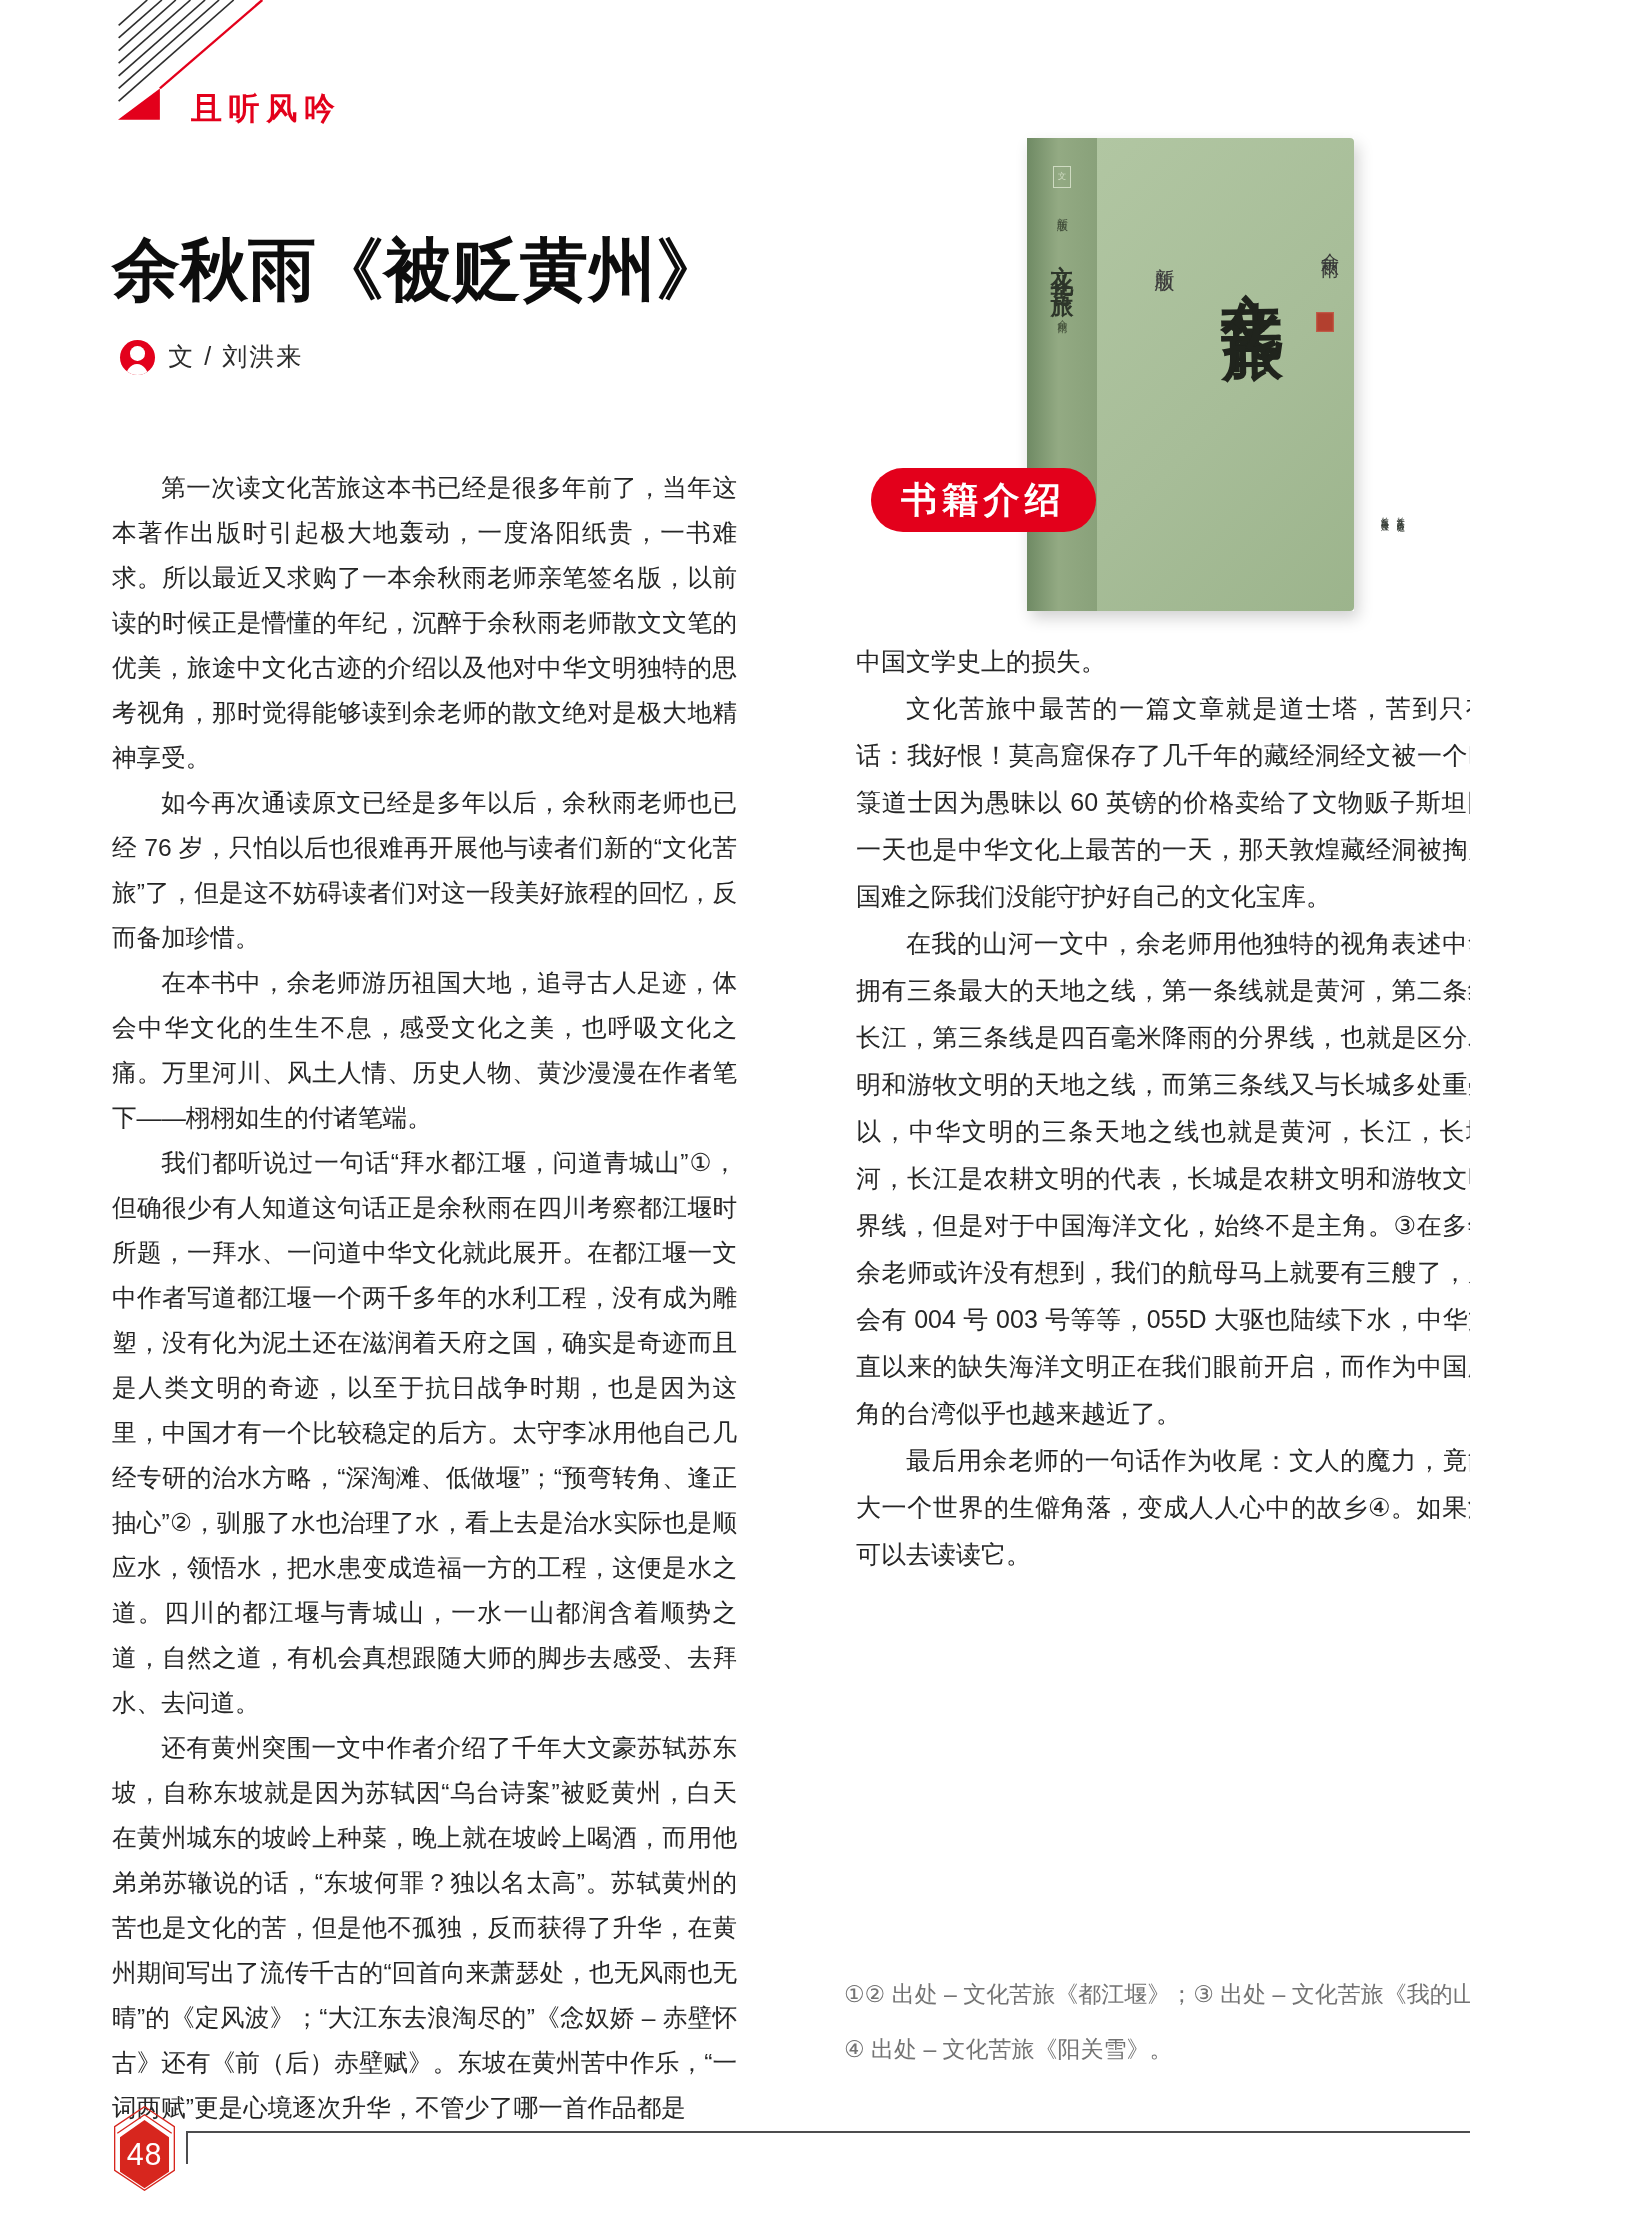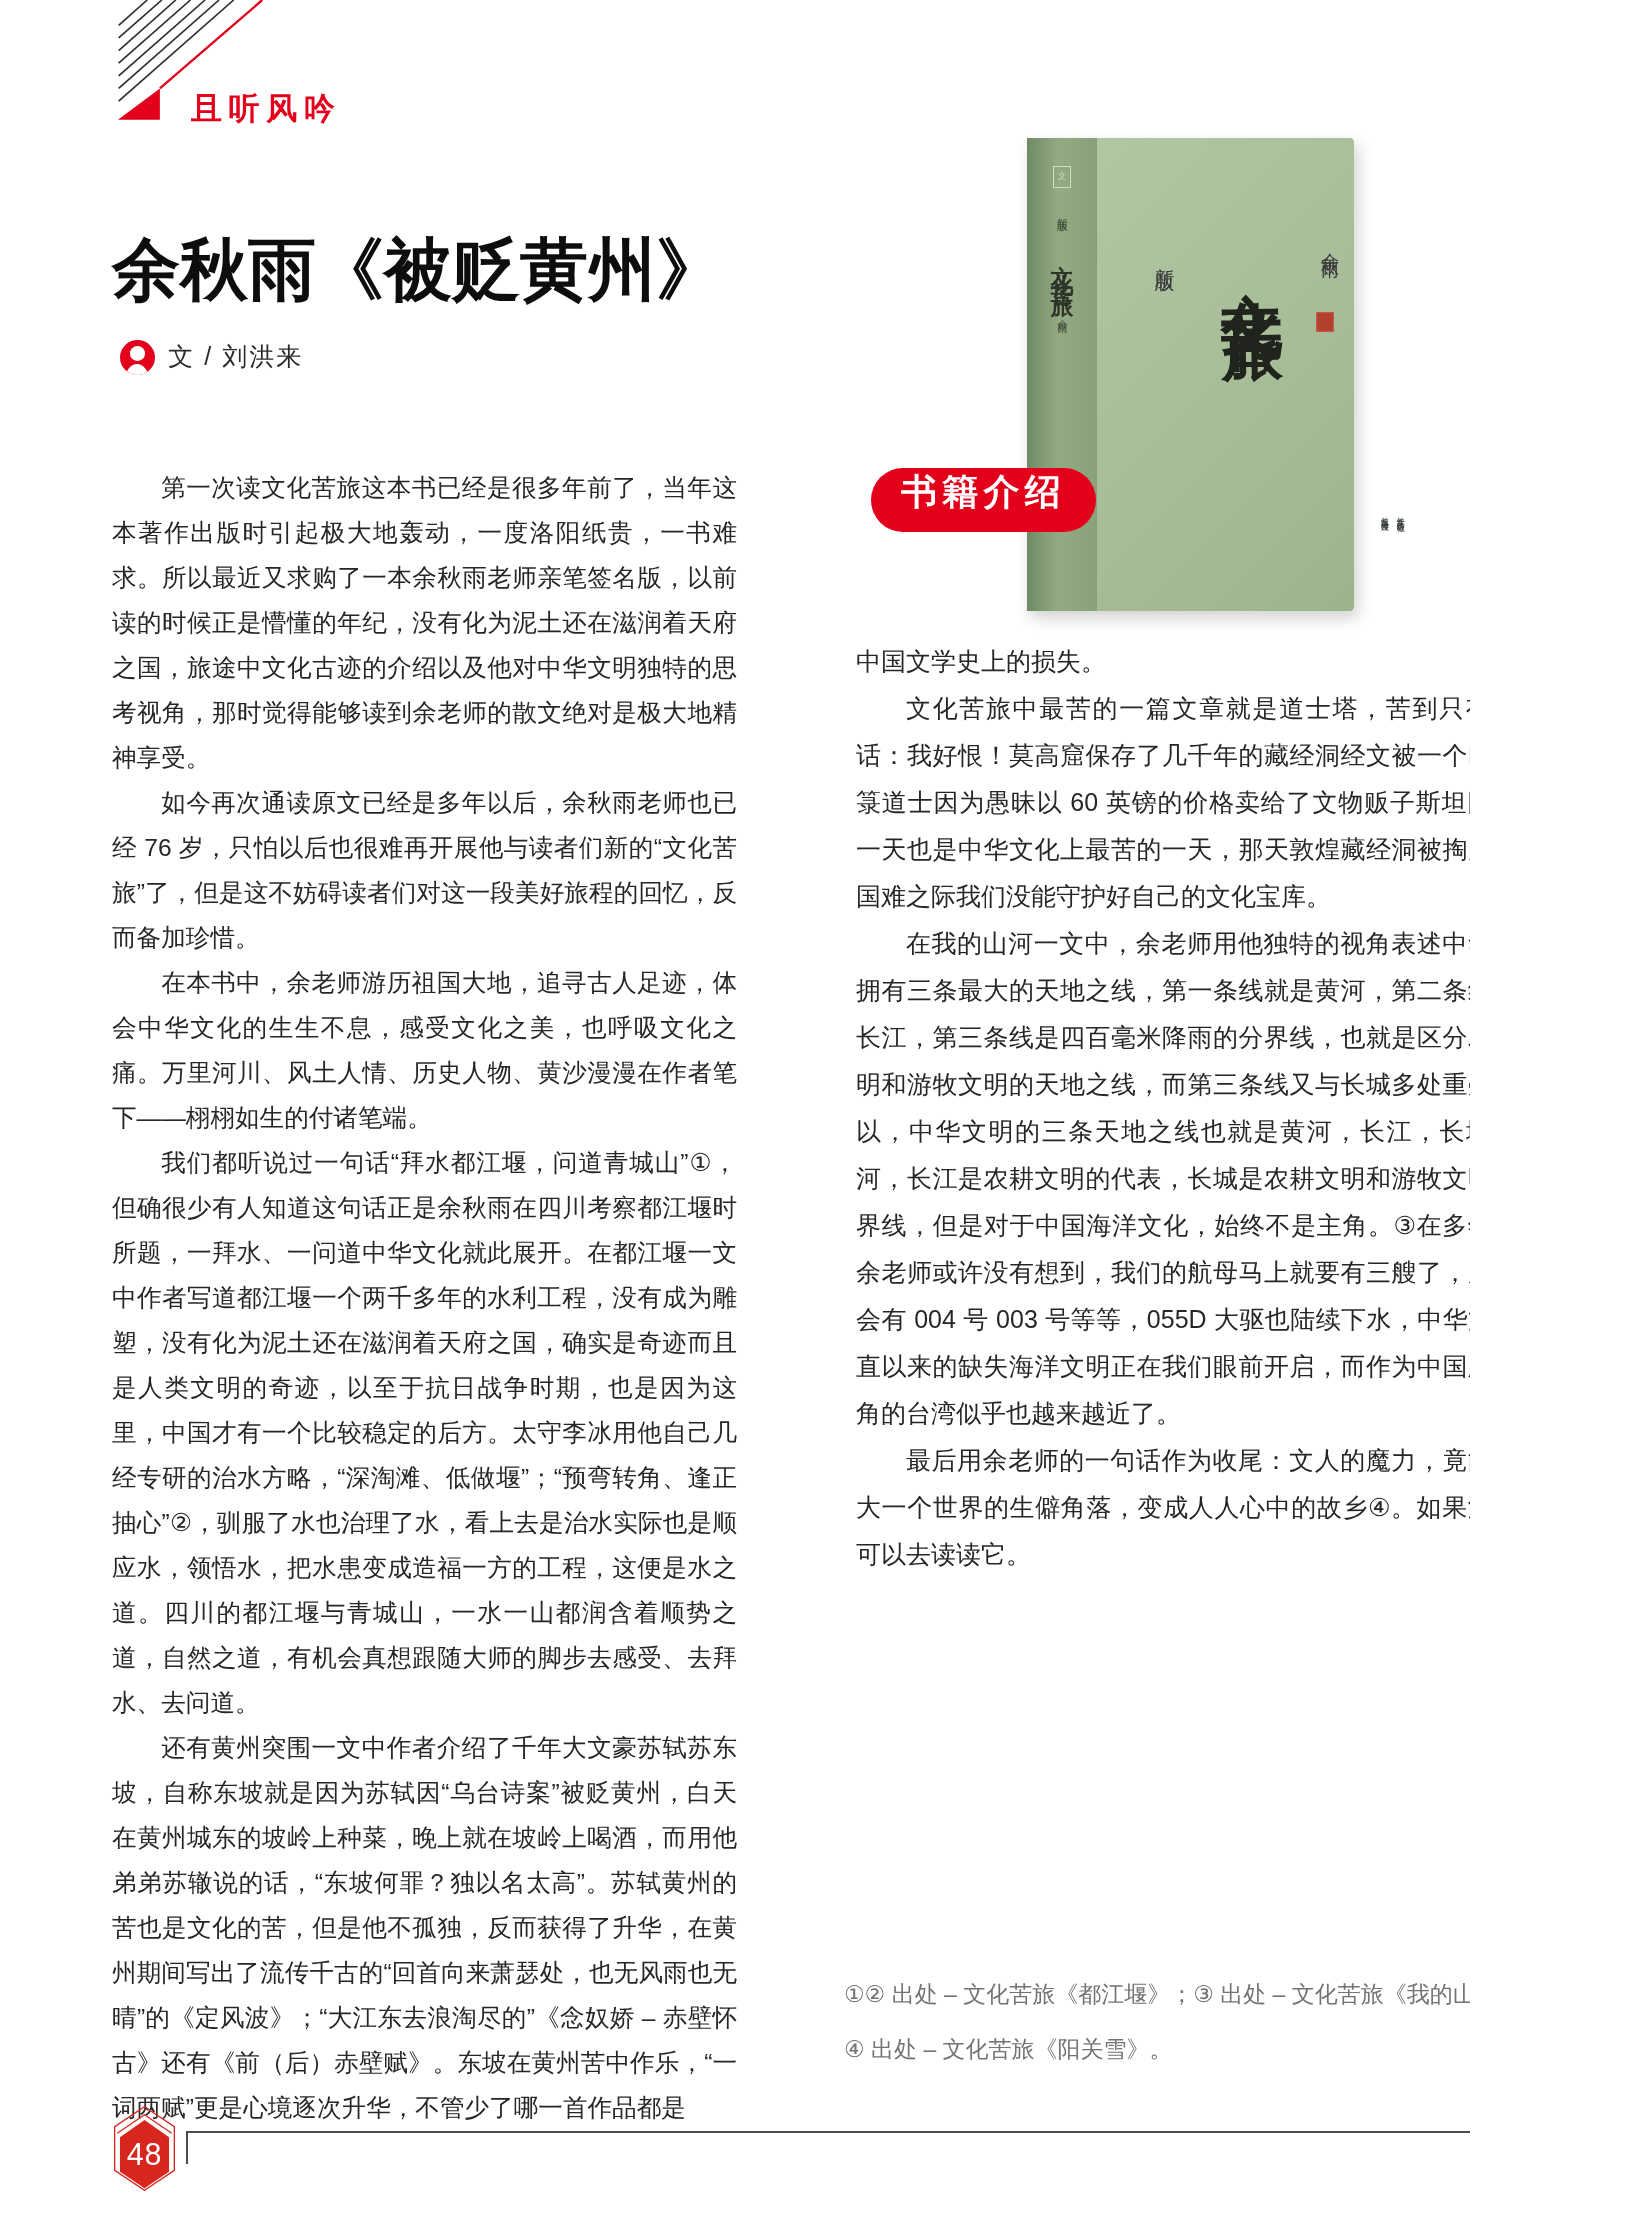--- a/index.html
+++ b/index.html
@@ -52,21 +52,21 @@
                letter-spacing:9.3px;transform:rotate(-1deg);}
   .cover-signature{position:absolute;left:221px;top:100px;writing-mode:vertical-rl;
                    font-family:"Liberation Serif",serif;font-size:18px;color:#383838;letter-spacing:5.3px;}
   .cover-seal{position:absolute;left:219px;top:174px;width:18px;height:20px;background:#b3402f;
               box-shadow:inset 0 0 0 1.3px #c05a47;}
   .cover-publisher{position:absolute;left:281px;top:372px;display:flex;gap:4.7px;}
   .cover-publisher span{writing-mode:vertical-rl;font-size:8px;color:#313831;letter-spacing:1.3px;}
 
   
   .intro-badge{position:absolute;left:871px;top:468px;width:225px;height:64px;background:#e3001b;
-               border-radius:32px;display:flex;justify-content:center;z-index:3;}
+               border-radius:32px;display:flex;align-items:center;justify-content:center;z-index:3;}
   .intro-badge span{color:#ffffff;font-size:36px;font-weight:700;letter-spacing:5.3px;}
 
   
   .footnotes{position:absolute;left:844px;top:1967px;width:738px;font-size:23px;
              line-height:55px;color:#737373;}
   .footnotes p{margin:0;text-indent:0;}
 
   
   .page-badge{position:absolute;left:114px;top:2106px;width:61px;height:85px;}
   .footer-rule-h{position:absolute;left:186px;top:2131px;width:1463px;height:2px;background:#4c4c4e;}
@@ -95,21 +95,21 @@
 
   <div class="byline">
     <span class="byline-icon">
       <span class="head"></span>
         <span class="shoulders"></span>
     </span>
     <span class="byline-text">文 / 刘洪来</span>
   </div>
 
   <div class="col col-left">
-      <p>第一次读文化苦旅这本书已经是很多年前了，当年这本著作出版时引起极大地轰动，一度洛阳纸贵，一书难求。所以最近又求购了一本余秋雨老师亲笔签名版，以前读的时候正是懵懂的年纪，没有化为泥土还在滋润着天府之国，旅途中文化古迹的介绍以及他对中华文明独特的思考视角，那时觉得能够读到余老师的散文绝对是极大地精神享受。</p>
+      <p>第一次读文化苦旅这本书已经是很多年前了，当年这本著作出版时引起极大地轰动，一度洛阳纸贵，一书难求。所以最近又求购了一本余秋雨老师亲笔签名版，以前读的时候正是懵懂的年纪，沉醉于余秋雨老师散文文笔的优美，旅途中文化古迹的介绍以及他对中华文明独特的思考视角，那时觉得能够读到余老师的散文绝对是极大地精神享受。</p>
       <p>如今再次通读原文已经是多年以后，余秋雨老师也已经 76 岁，只怕以后也很难再开展他与读者们新的“文化苦旅”了，但是这不妨碍读者们对这一段美好旅程的回忆，反而备加珍惜。</p>
       <p>在本书中，余老师游历祖国大地，追寻古人足迹，体会中华文化的生生不息，感受文化之美，也呼吸文化之痛。万里河川、风土人情、历史人物、黄沙漫漫在作者笔下——栩栩如生的付诸笔端。</p>
       <p>我们都听说过一句话“拜水都江堰，问道青城山”①，但确很少有人知道这句话正是余秋雨在四川考察都江堰时所题，一拜水、一问道中华文化就此展开。在都江堰一文中作者写道都江堰一个两千多年的水利工程，没有成为雕塑，没有化为泥土还在滋润着天府之国，确实是奇迹而且是人类文明的奇迹，以至于抗日战争时期，也是因为这里，中国才有一个比较稳定的后方。太守李冰用他自己几经专研的治水方略，“深淘滩、低做堰”；“预弯转角、逢正抽心”②，驯服了水也治理了水，看上去是治水实际也是顺应水，领悟水，把水患变成造福一方的工程，这便是水之道。四川的都江堰与青城山，一水一山都润含着顺势之道，自然之道，有机会真想跟随大师的脚步去感受、去拜水、去问道。</p>
       <p>还有黄州突围一文中作者介绍了千年大文豪苏轼苏东坡，自称东坡就是因为苏轼因“乌台诗案”被贬黄州，白天在黄州城东的坡岭上种菜，晚上就在坡岭上喝酒，而用他弟弟苏辙说的话，“东坡何罪？独以名太高”。苏轼黄州的苦也是文化的苦，但是他不孤独，反而获得了升华，在黄州期间写出了流传千古的“回首向来萧瑟处，也无风雨也无晴”的《定风波》；“大江东去浪淘尽的”《念奴娇 – 赤壁怀古》还有《前（后）赤壁赋》。东坡在黄州苦中作乐，“一词两赋”更是心境逐次升华，不管少了哪一首作品都是</p>
     </div>
 
   <div class="book">
     <div class="book-spine">
       <div class="spine-box">文</div>
       <div class="spine-edition">新版</div>

